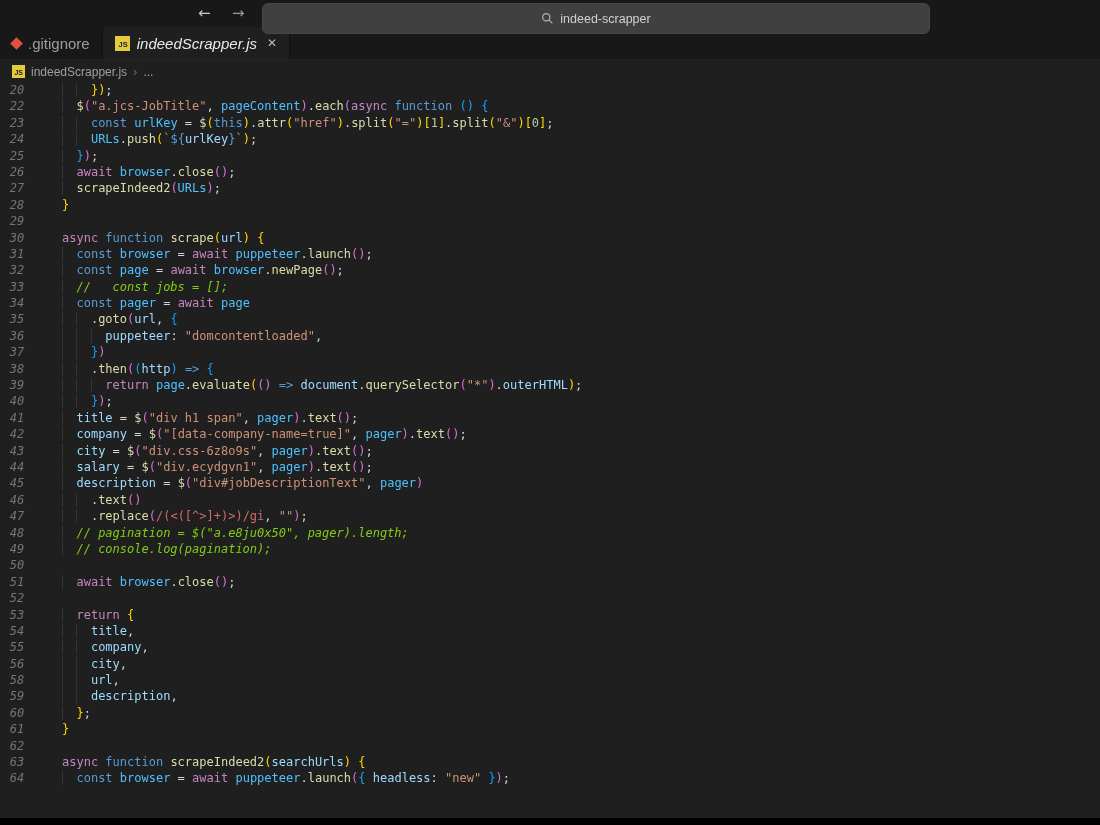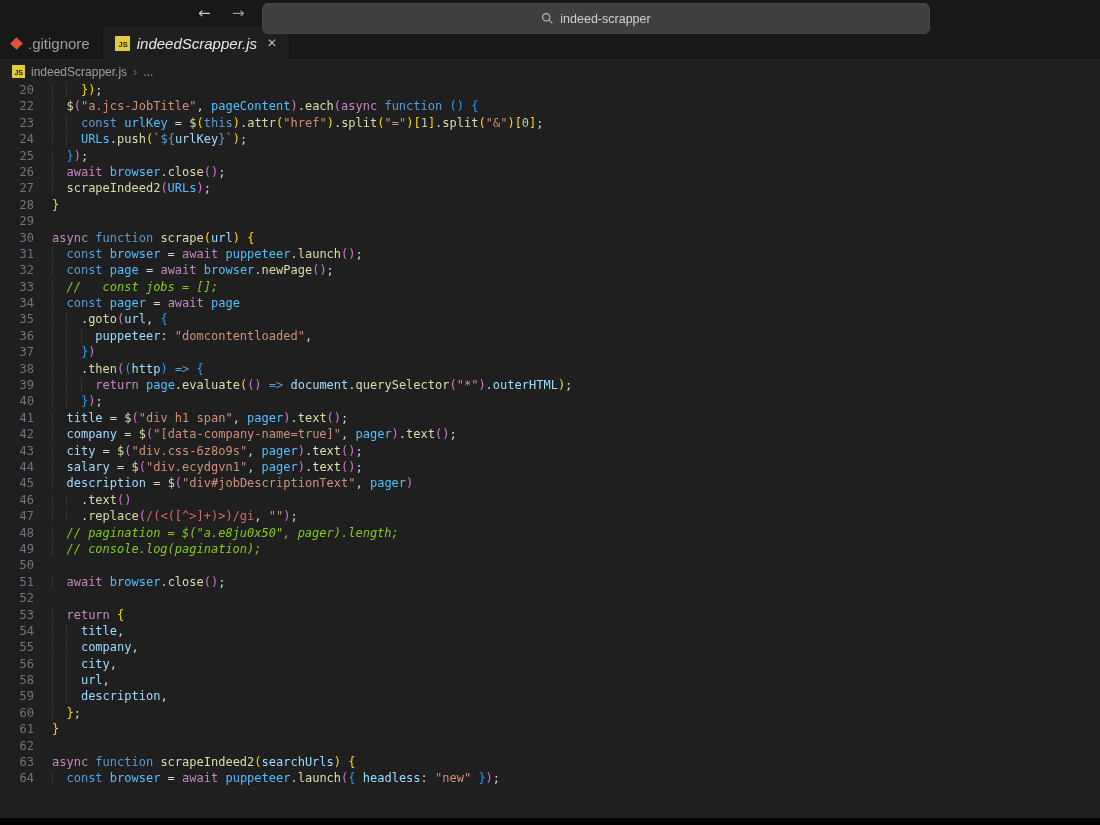--- a/index.html
+++ b/index.html
@@ -25,21 +25,21 @@
   .jsicon.small { width:13px; height:13px; font-size:7px; }
 
   
   .breadcrumbs { width:1100px; height:23px; background:#1f1f1f; display:flex; align-items:center; padding-left:12px; gap:6px; }
   .crumb { color:#9f9f9f; font-size:12px; cursor:pointer; }
   .chev { color:#6b6b6b; font-size:13px; }
 
   
   .editor { position:relative; width:1100px; background:#1f1f1f; font-family:"DejaVu Sans Mono",monospace; font-size:12px; }
   .code-line { height:16.4px; display:flex; white-space:pre; }
-  .ln { width:34px; text-align:right; color:#6e7681; margin-right:18px; flex:0 0 auto; }
+  .ln { width:34px; text-align:center; color:#6e7681; margin-right:28px; flex:0 0 auto;font-style:italic; }
   .code { white-space:pre; }
   .t-ind { box-shadow: inset 1px 0 0 #333333; }
   .t-k1 { color:#C586C0; }
   .t-k2 { color:#569CD6; }
   .t-fn { color:#DCDCAA; }
   .t-v  { color:#9CDCFE; }
   .t-vc { color:#4FC1FF; }
   .t-s  { color:#CE9178; }
   .t-n  { color:#B5CEA8; }
   .t-c  { color:#84cc16; font-style:italic; }

